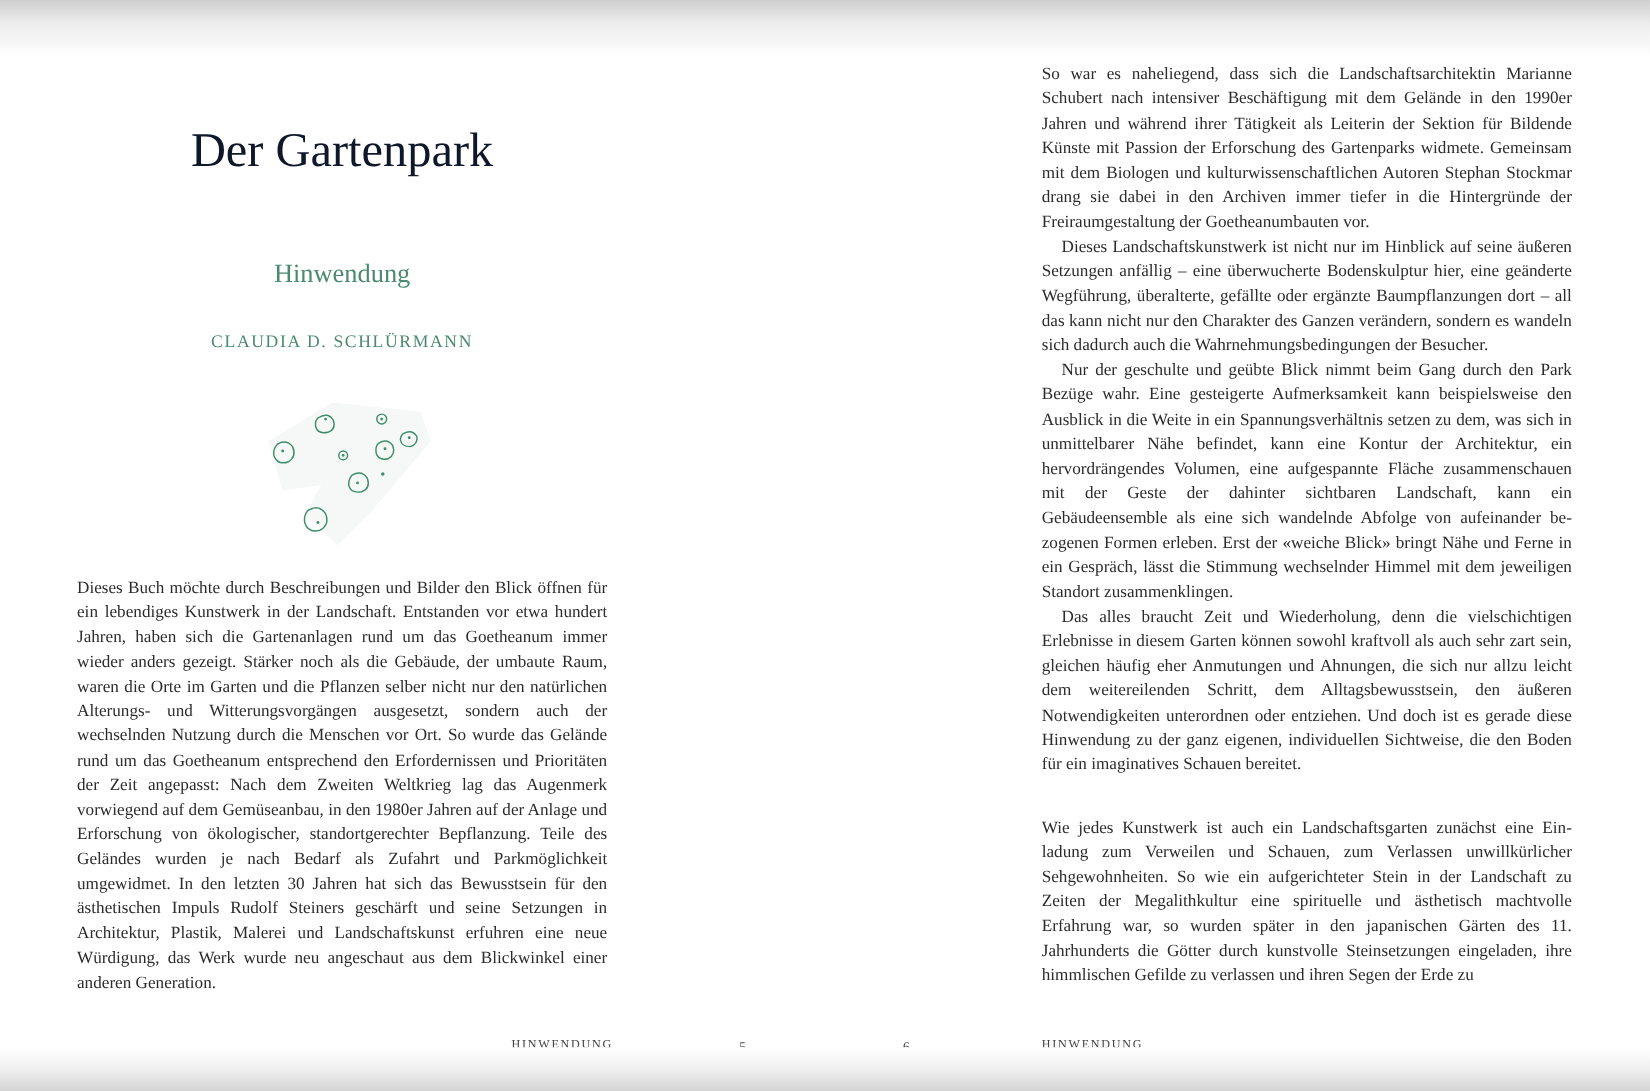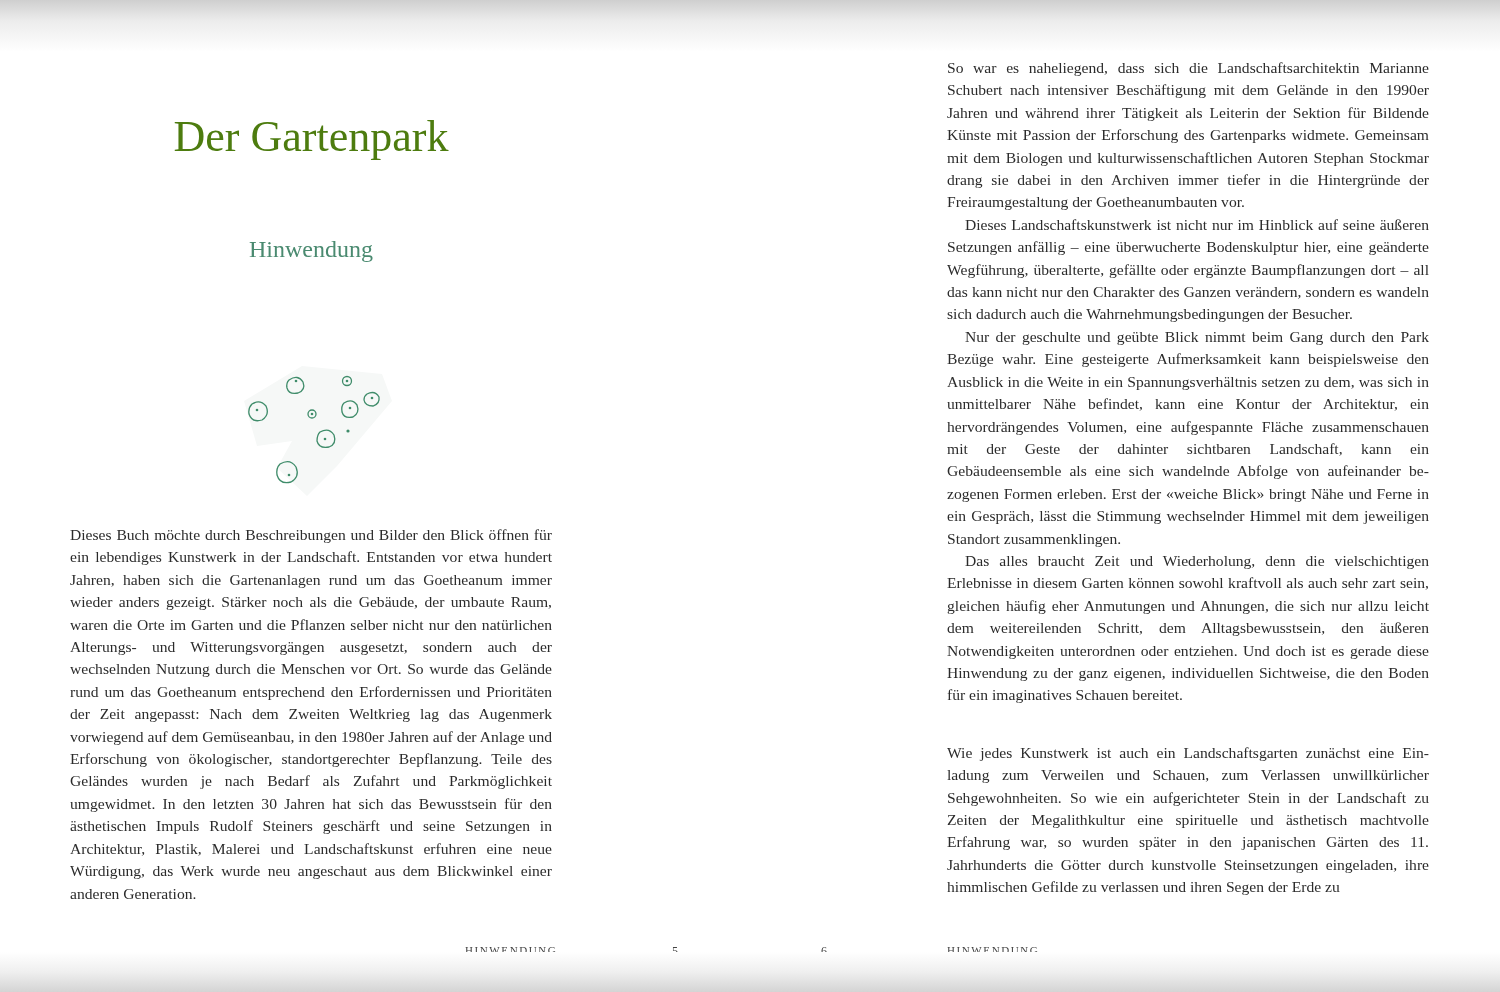--- a/index.html
+++ b/index.html
@@ -16,21 +16,21 @@
   .shade-bottom {
     position: absolute; left: 0; bottom: 0; width: 1500px; height: 40px;
     background: linear-gradient(to top, #d4d4d4 0%, #efefef 50%, #ffffff 100%);
   }
   .page { position: absolute; top: 0; height: 864px; }
   .page-left { left: 0; width: 750px; }
   .page-right { left: 750px; width: 750px; }
 
   .title {
     position: absolute; left: 70px; width: 482px; top: 112px;
-    text-align: center; color: #4d7c0f;
+    text-align: center; color: #0f172a;
     font-family: "Liberation Serif", serif; font-size: 44px; line-height: 49px;
     margin: 0; font-weight: normal;
   }
   .subtitle {
     position: absolute; left: 70px; width: 482px; top: 234px;
     text-align: center; color: #4a8a70;
     font-family: "Liberation Serif", serif; font-size: 24px; line-height: 30px;
     margin: 0; font-weight: normal;
   }
   .author {
@@ -62,20 +62,21 @@
 </head>
 <body>
 
 <div class="shade-top"></div>
 
 <div class="page page-left">
   <h1 class="title">
     <span>Der Gartenpark</span><br>
   </h1>
   <h2 class="subtitle">Hinwendung</h2>
+  <div class="author">CLAUDIA D. SCHLÜRMANN</div>
 
   <svg class="illustration" viewBox="0 0 168 148">
     <polygon points="12,45 70,10 150,18 160,45 105,110 75,140 45,112 60,85 25,90" fill="#f6f8f7"></polygon>
     <g fill="none" stroke="#3f8c6a" stroke-width="1.3">
       <path d="M57,24 q9,-6 14,2 q3,8 -5,11 q-9,2 -11,-5 q-1,-5 2,-8z"></path>
       <circle cx="115" cy="25" r="4.5"></circle>
       <path d="M135,38 q8,-4 12,3 q1,7 -6,9 q-8,0 -9,-6 q0,-4 3,-6z"></path>
       <path d="M20,48 q8,-5 14,2 q4,9 -4,14 q-10,3 -13,-6 q-1,-6 3,-10z"></path>
       <circle cx="80" cy="58" r="4"></circle>
       <path d="M112,47 q8,-5 13,2 q3,8 -4,12 q-9,2 -11,-5 q-1,-6 2,-9z"></path>

